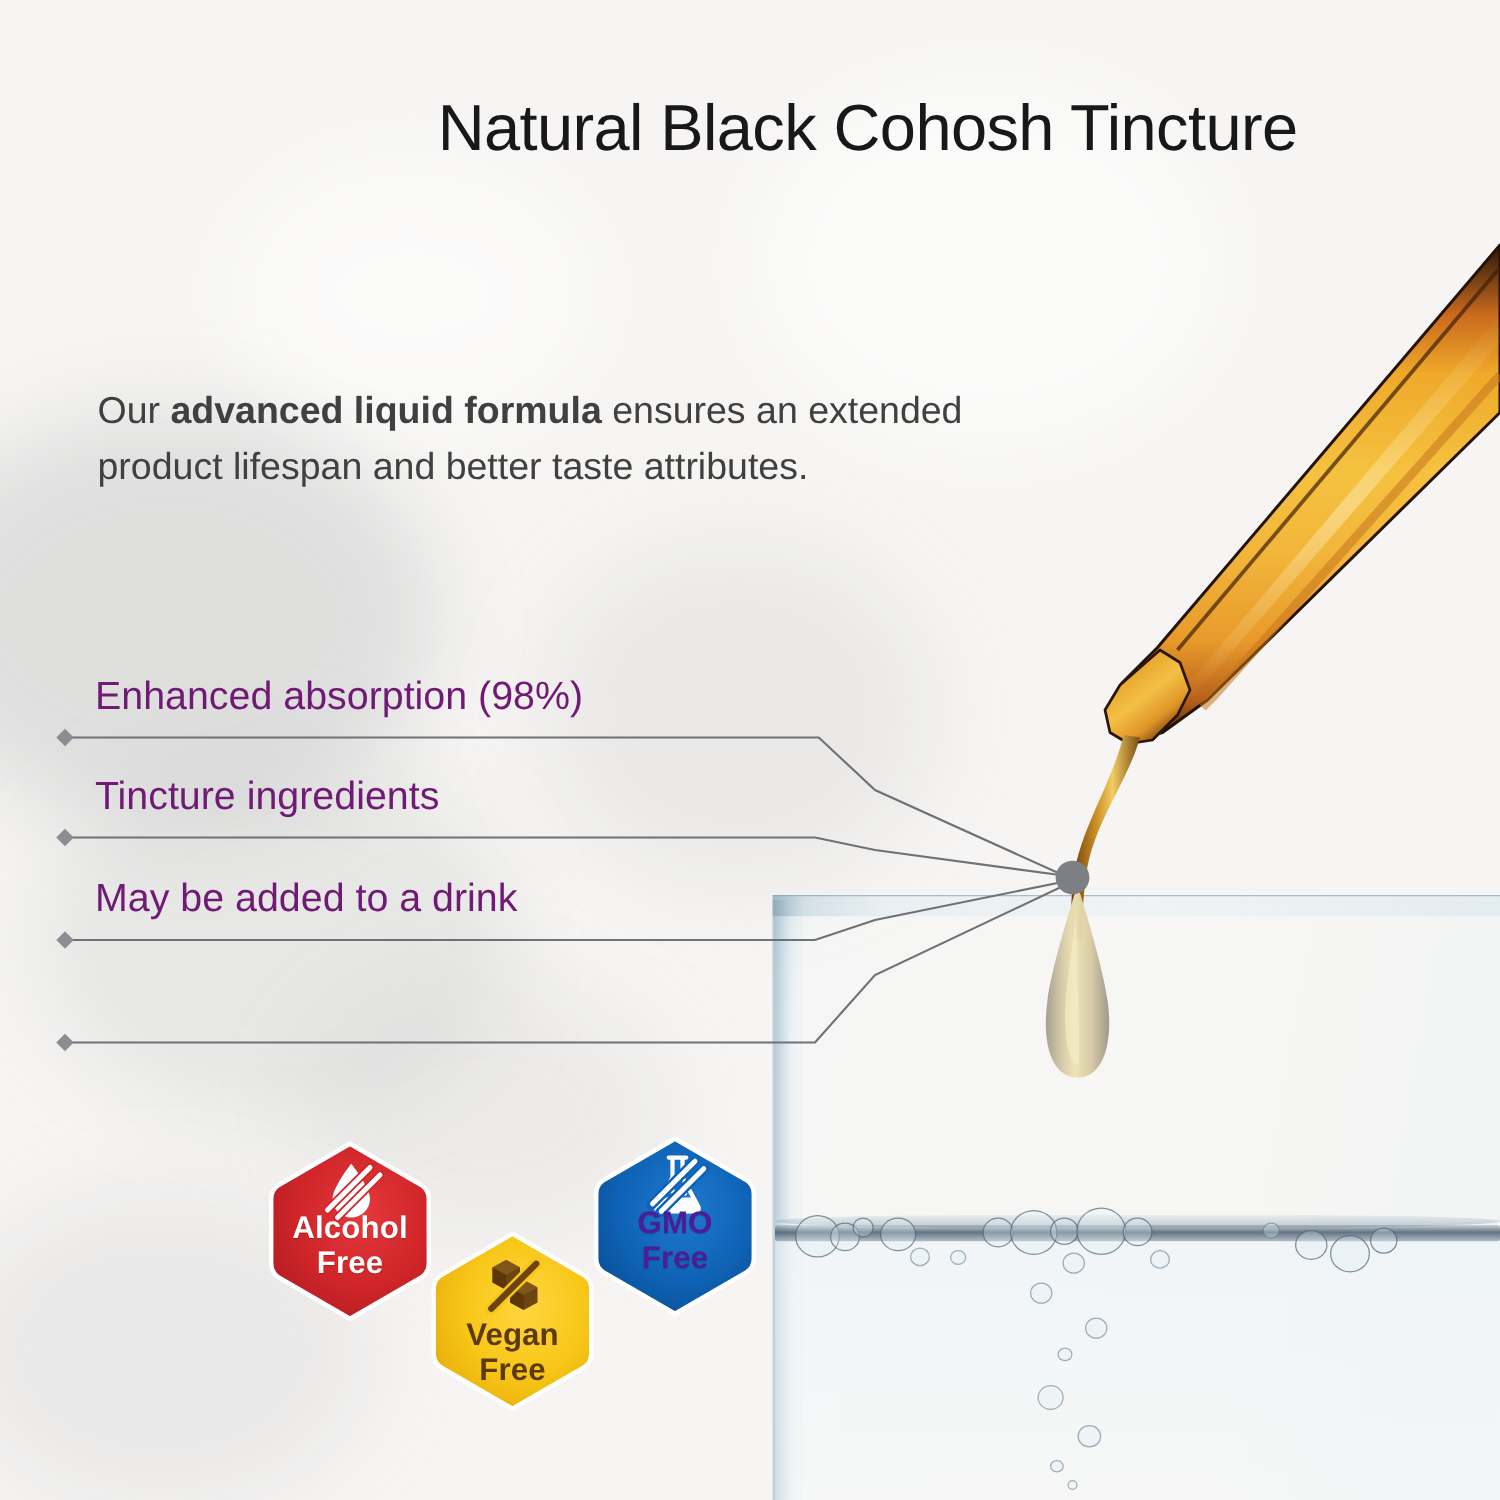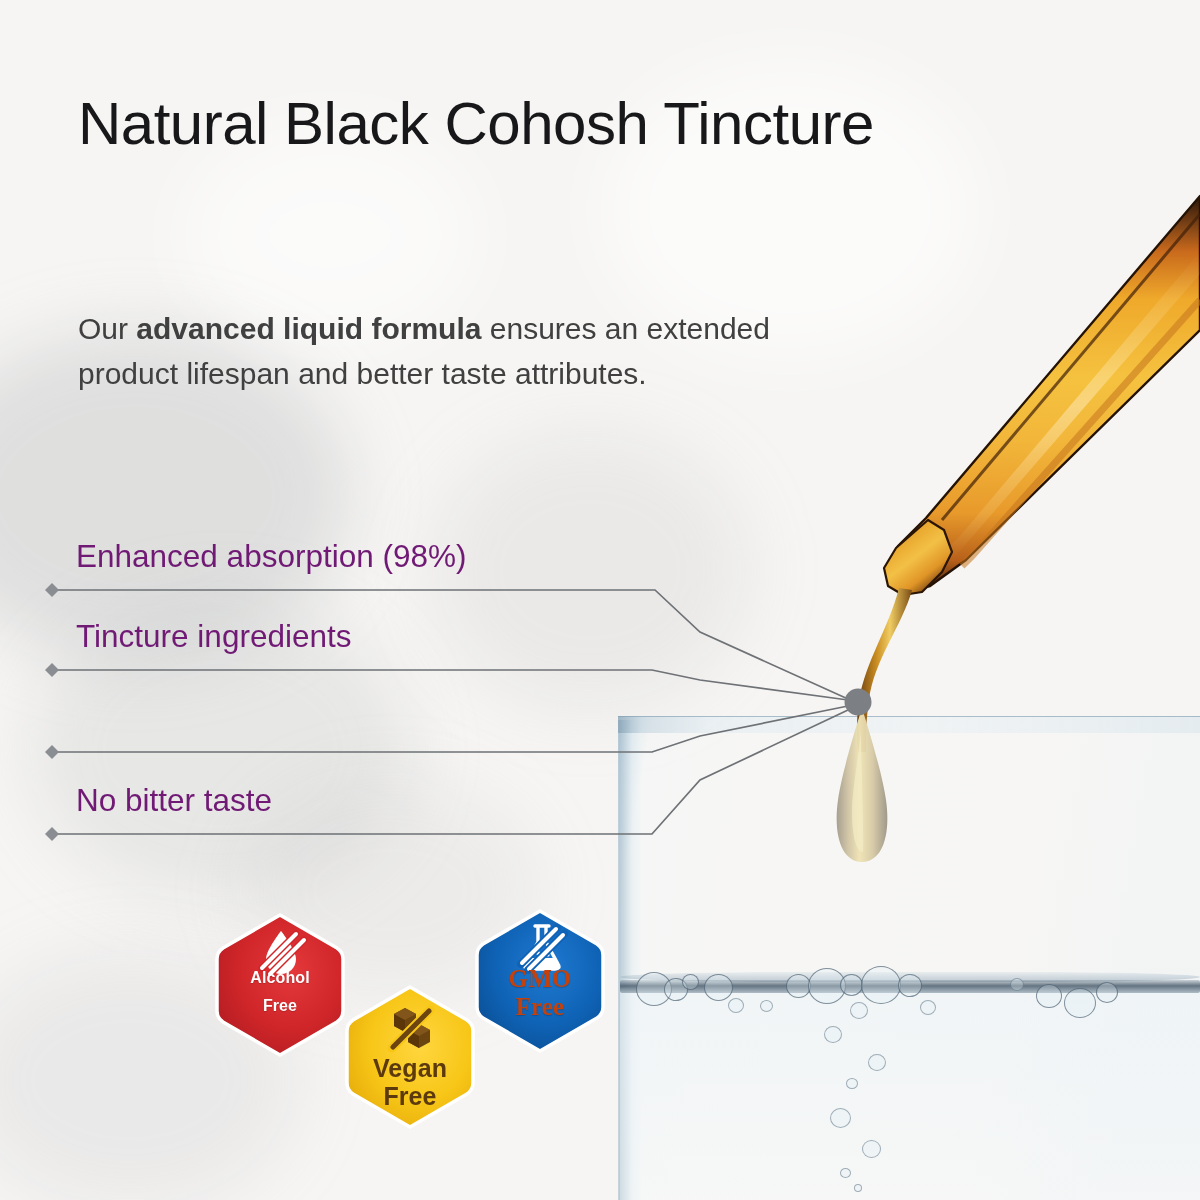--- a/index.html
+++ b/index.html
@@ -59,23 +59,24 @@
     background:linear-gradient(180deg,rgba(236,244,249,.55),rgba(246,250,252,.30));
   }
   .bubble{position:absolute;border-radius:50%;border:1.6px solid rgba(58,80,98,.62);background:rgba(226,238,246,.30);}
   .bubble.sm{border-width:1.2px;border-color:rgba(72,96,114,.48);}
 
   
   #dropper{position:absolute;left:0;top:0;width:1200px;height:1200px;pointer-events:none;}
 
   
   #title{
-    position:absolute;left:78px;top:92px;width:960px;
-    font-size:60px;line-height:1.06;font-weight:400;color:#18181a;
+    position:absolute;left:78px;top:76px;width:960px;
+    font-size:52px;line-height:1.06;font-weight:400;color:#18181a;
     letter-spacing:-.5px;
+    text-align:right;
   }
   #subtitle{
     position:absolute;left:78px;top:306px;width:760px;
     font-size:30px;line-height:1.5;color:#404040;font-weight:400;
   }
   #subtitle b{font-weight:700;}
 
   .feature{position:absolute;left:76px;font-size:31.5px;color:#701a75;font-weight:500;white-space:nowrap;}
   .f0{top:538px;}
   .f1{top:618px;}
@@ -85,23 +86,23 @@
   
   #badges{position:absolute;left:78px;top:898px;width:560px;height:240px;}
   .badge{position:absolute;width:132px;height:146px;}
   .hex{position:absolute;inset:0;}
   .badge-label{
     position:absolute;left:0;width:132px;text-align:center;
     font-weight:700;line-height:1.02;letter-spacing:.1px;
     text-shadow:0 1px 1px rgba(0,0,0,.18);
   }
   .bl-vegan{top:84px;font-size:26px;color:#ffffff;}
-  .bl-alcohol{top:58px;font-size:16px;color:#ffffff;}
+  .bl-alcohol{top:58px;font-size:25px;color:#ffffff;}
   .bl-sugar{top:72px;font-size:25px;color:#5d3a0d;text-shadow:none;}
-  .bl-gmo{top:58px;font-size:25px;color:#c2410c;font-family:Liberation Serif, serif;}
+  .bl-gmo{top:58px;font-size:25px;color:#4c1d95;}
 </style>
 </head>
 <body>
 
 <div id="stage">
 
   <div class="bg-base">
     <div class="bg-blotch b3"></div>
     <div class="bg-blotch b6"></div>
     <div class="bg-blotch b1"></div>
@@ -226,21 +227,21 @@
 
     <circle cx="858" cy="702" r="13.5" fill="#7c7f83"></circle>
   </svg>
 
   <div id="title">Natural Black Cohosh Tincture</div>
 
   <div id="subtitle"><span>Our </span><b>advanced liquid formula</b><span> ensures an extended product lifespan and better taste attributes.</span></div>
 
   <div class="feature f0">Enhanced absorption (98%)</div>
   <div class="feature f1">Tincture ingredients</div>
-  <div class="feature f3">No bitter taste</div>
+  <div class="feature f2">May be added to a drink</div>
 
   <div id="badges">
 
 
     <div class="badge" style="left:136px;top:14px;">
       <svg class="hex" viewBox="0 0 132 146">
         <defs>
             <radialGradient id="gA" cx="58%" cy="40%" r="68%">
           <stop offset="0" stop-color="#e5393c"></stop>
               <stop offset="0.6" stop-color="#d02629"></stop>

